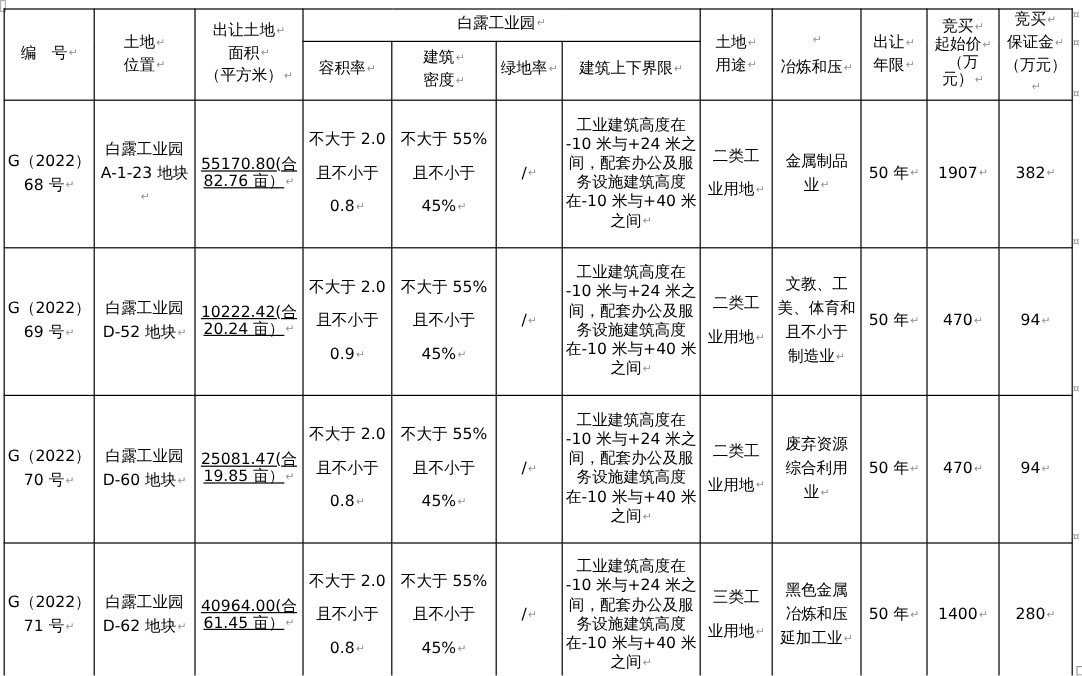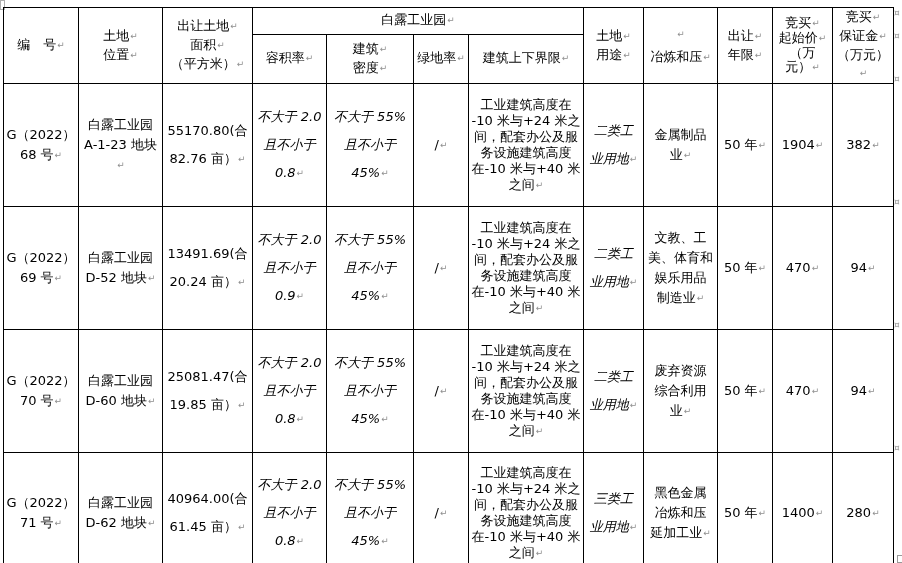--- a/index.html
+++ b/index.html
@@ -20,22 +20,22 @@
     line-height:20px;
   }
   tr.hr1{height:21px;}
   tr.hr2{height:39px;}
   tr.dr{height:123px;}
   tr.dr:last-child td{border-bottom:2px solid #000;}
   td.lh14{line-height:14px;}
   td.lh18{line-height:18px;}
   td.lh19{line-height:16px;}
   td.lh22{line-height:22px;}
-  td.lh24{line-height:28px;}
-  td.lh28{line-height:28px;font-style:italic;}
+  td.lh24{line-height:14px;text-decoration:underline;}
+  td.lh28{line-height:28px;}
   .pline{display:block;}
   .pline .t{white-space:pre-line;}
   .mark{
     color:#8f8f8f;font-size:9px;margin-left:1px;
     display:inline-block;transform:translateY(-1px);
   }
   .rowend{
     position:absolute;left:894px;
     color:#8f8f8f;font-size:9px;line-height:9px;
   }
@@ -164,38 +164,38 @@
 业用地</span><span class="mark">↵</span></div>
         </td>
     <td>
           <div class="pline"><span class="t">金属制品
 业</span><span class="mark">↵</span></div>
         </td>
     <td>
           <div class="pline"><span class="t">50 年</span><span class="mark">↵</span></div>
         </td>
     <td>
-          <div class="pline"><span class="t">1904</span><span class="mark">↵</span></div>
+          <div class="pline"><span class="t">1907</span><span class="mark">↵</span></div>
         </td>
     <td>
           <div class="pline"><span class="t">382</span><span class="mark">↵</span></div>
         </td>
   </tr>
 
   <tr class="dr">
     <td>
           <div class="pline"><span class="t">G（2022）
 69 号</span><span class="mark">↵</span></div>
         </td>
     <td>
           <div class="pline"><span class="t">白露工业园
 D-52 地块</span><span class="mark">↵</span></div>
         </td>
     <td class="lh24">
-          <div class="pline"><span class="t">13491.69(合
+          <div class="pline"><span class="t">10222.42(合
 20.24 亩）</span><span class="mark">↵</span></div>
         </td>
     <td class="lh28">
           <div class="pline"><span class="t">不大于 2.0
 且不小于
 0.9</span><span class="mark">↵</span></div>
         </td>
     <td class="lh28">
           <div class="pline"><span class="t">不大于 55%
 且不小于
@@ -212,21 +212,21 @@
 在-10 米与+40 米
 之间</span><span class="mark">↵</span></div>
         </td>
     <td class="lh28">
           <div class="pline"><span class="t">二类工
 业用地</span><span class="mark">↵</span></div>
         </td>
     <td>
           <div class="pline"><span class="t">文教、工
 美、体育和
-娱乐用品
+且不小于
 制造业</span><span class="mark">↵</span></div>
         </td>
     <td>
           <div class="pline"><span class="t">50 年</span><span class="mark">↵</span></div>
         </td>
     <td>
           <div class="pline"><span class="t">470</span><span class="mark">↵</span></div>
         </td>
     <td>
           <div class="pline"><span class="t">94</span><span class="mark">↵</span></div>

